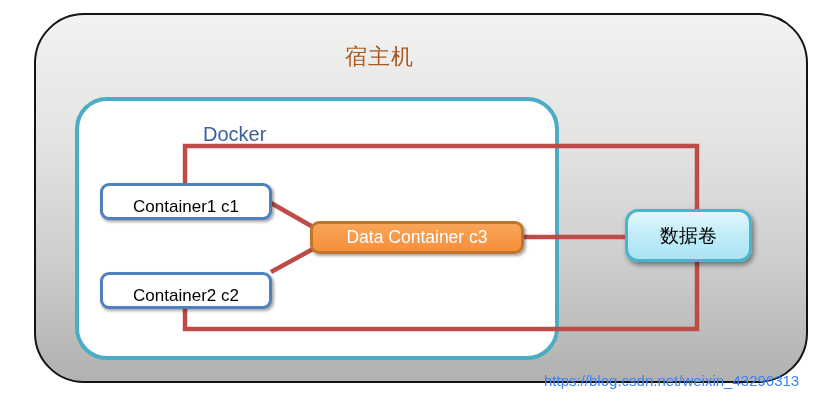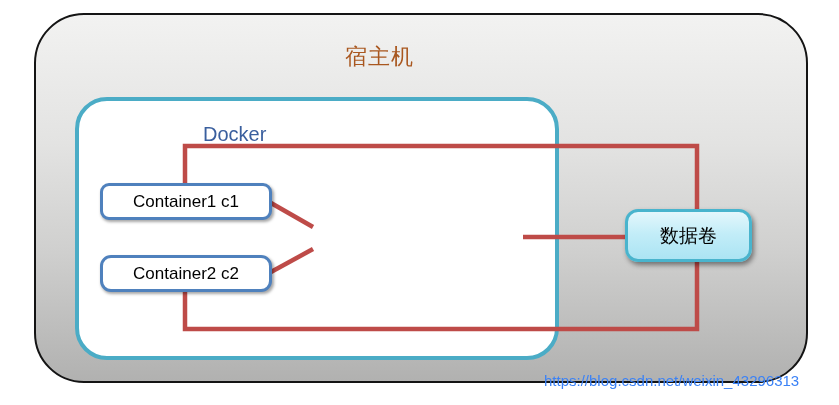--- a/index.html
+++ b/index.html
@@ -36,23 +36,24 @@
   
   .node{
     position:absolute;display:flex;align-items:center;justify-content:center;
     box-sizing:border-box;white-space:nowrap;
   }
   .container-box{
     width:172px;height:37px;background:#ffffff;
     border:3px solid #4f81bd;border-radius:9px;
     font-size:17px;color:#000000;
     box-shadow:1.5px 2px 3px rgba(0,0,0,0.35);
+    align-items:flex-end;
   }
   .box-c1{left:100px;top:183px;}
-  .box-c2{left:100px;top:255px;border-radius:11px;}
+  .box-c2{left:100px;top:272px;}
   .box-c3{
     left:310px;top:221px;width:214px;height:33px;
     background:linear-gradient(180deg,#f9a558 0%,#f68f3c 100%);
     border:3px solid #bf762a;border-radius:9px;
     font-size:17.5px;color:#ffffff;
     box-shadow:1.5px 2px 3px rgba(0,0,0,0.35);
   }
   .box-volume{
     left:625px;top:209px;width:127px;height:53px;
     background:linear-gradient(180deg,#e4f7fc 0%,#c3edf8 45%,#abe4f3 100%);
@@ -89,20 +90,23 @@
   </svg>
 
   <div class="node container-box box-c1">
     <span>Container1 c1</span>
   </div>
 
   <div class="node container-box box-c2">
     <span>Container2 c2</span>
   </div>
 
+  <div class="node box-c3">
+    <span>Data Container c3</span>
+  </div>
 
   <div class="node box-volume">
     <span>数据卷</span>
   </div>
 
   <div class="watermark">https://blog.csdn.net/weixin_43296313</div>
 
 </div>
 
 </body></html>

